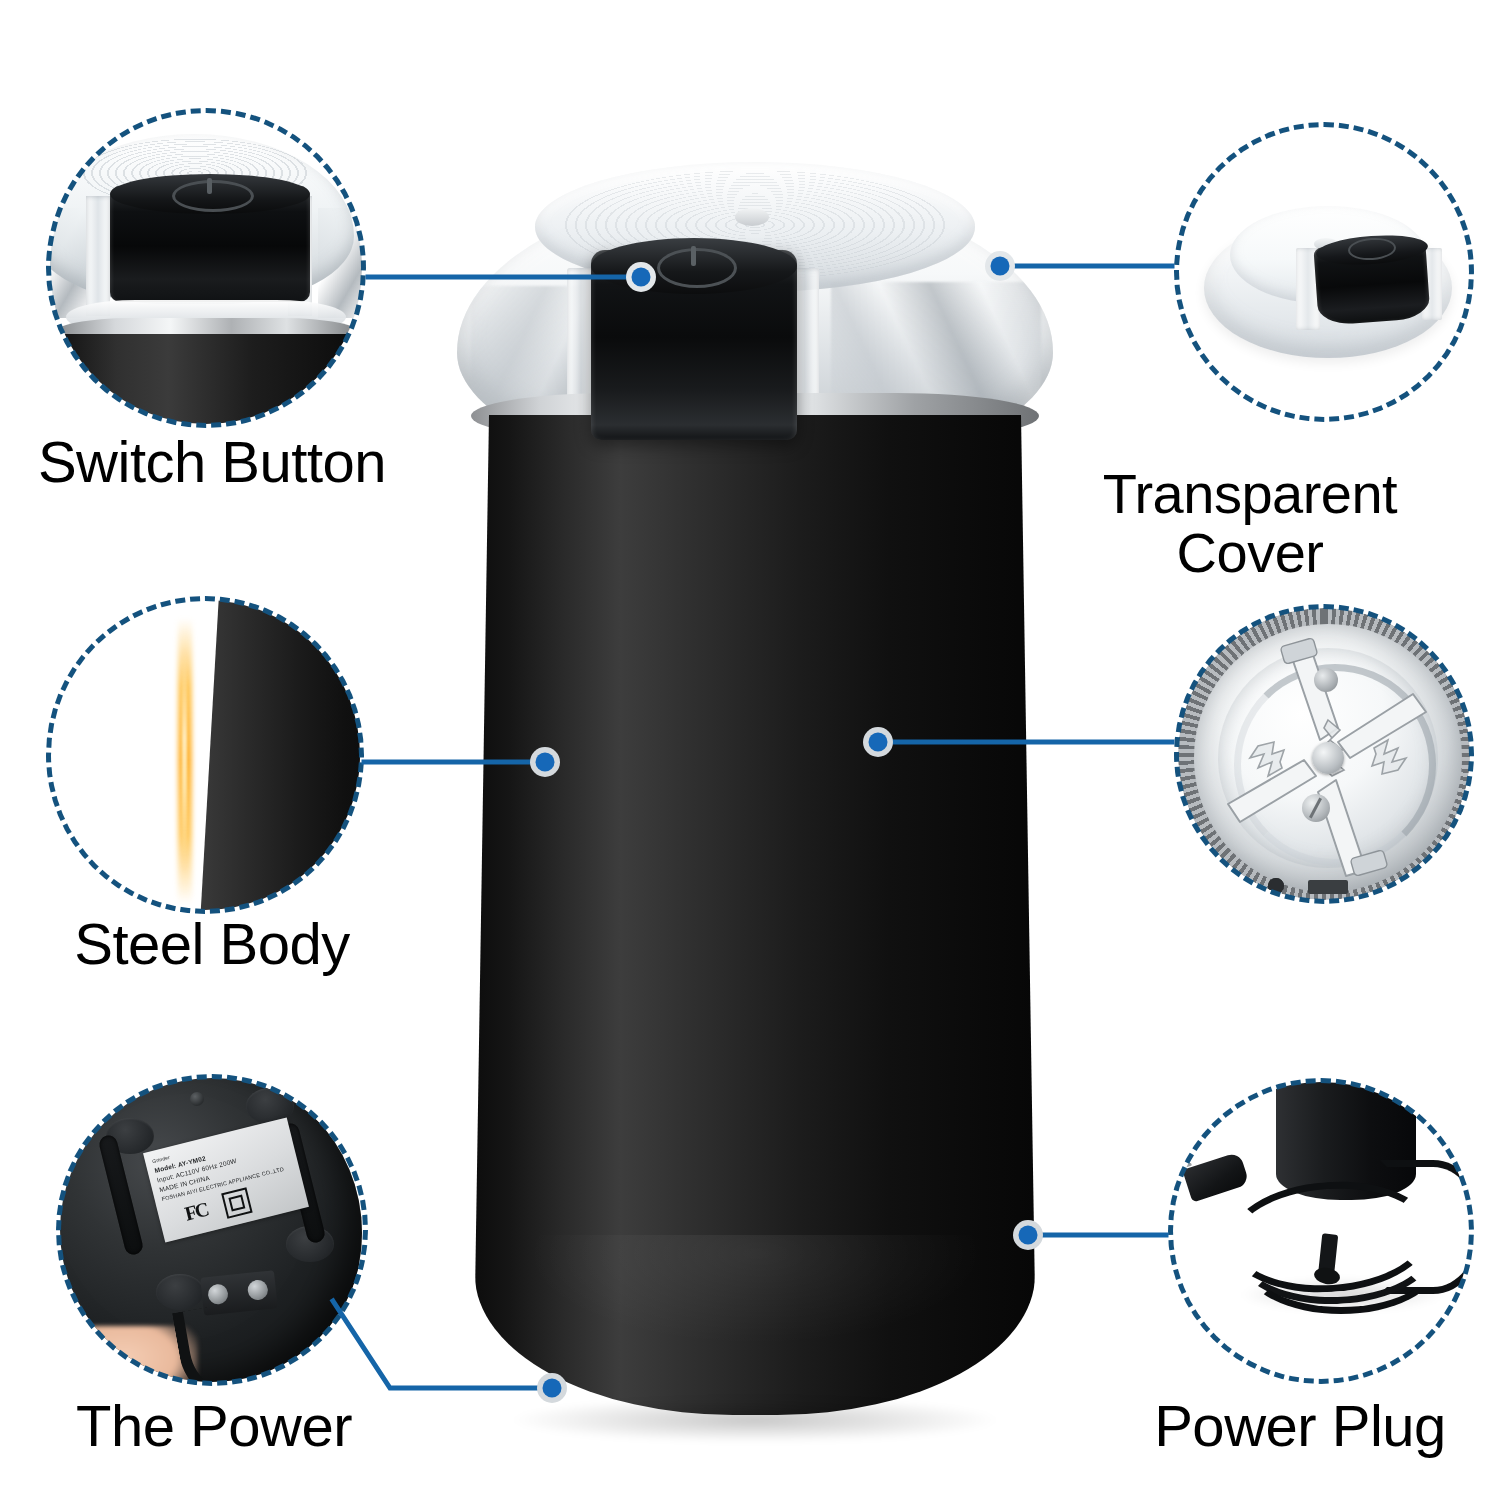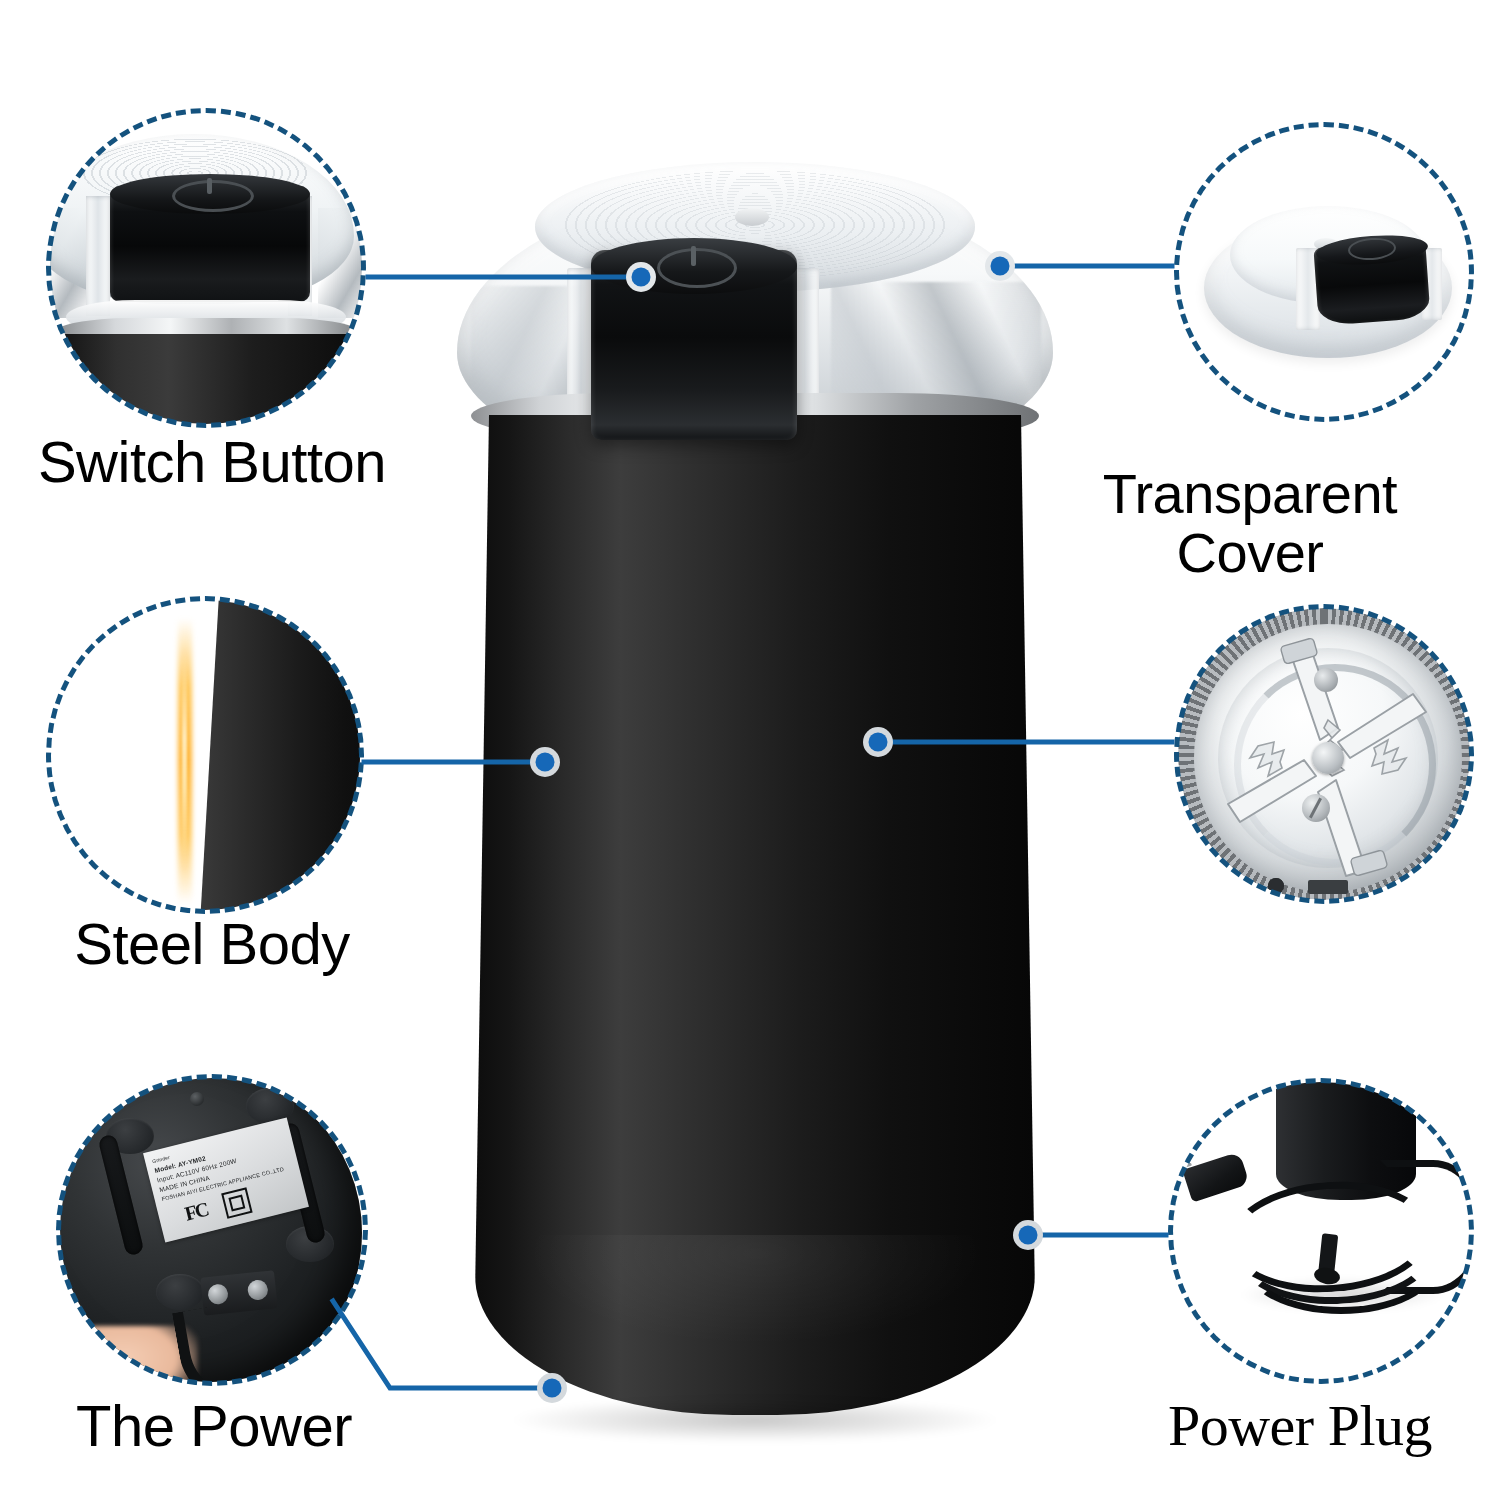--- a/index.html
+++ b/index.html
@@ -606,21 +606,21 @@
       <div class="pp-cord l2"></div>
       <div class="pp-cord l3"></div>
       <div class="pp-tie"></div>
       <div class="pp-tieKnot"></div>
       <div class="pp-plug"></div>
       <div class="pp-prong a"></div>
       <div class="pp-prong b"></div>
     </div>
     <div class="ring"></div>
   </div>
-  <div class="label" style="left:1100px;top:1396px;width:400px;font-family:Liberation Serif, serif;">Power Plug</div>
+  <div class="label" style="left:1100px;top:1396px;width:400px;">Power Plug</div>
 
   <svg id="lines" viewBox="0 0 1500 1500">
     <g stroke="#1565a8" stroke-width="5" fill="none" stroke-linecap="square">
 
       <path d="M368 277 L641 277"></path>
 
       <path d="M1172 266 L1000 266"></path>
 
       <path d="M364 762 L545 762"></path>
 

